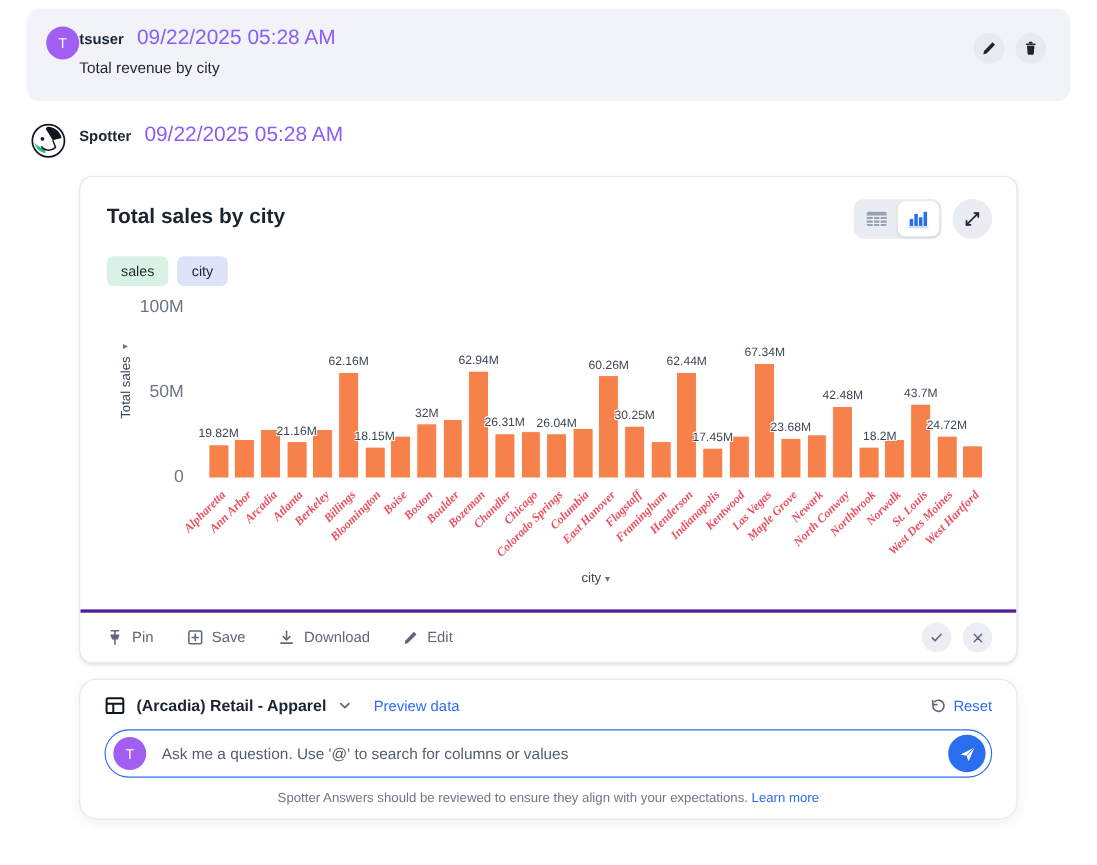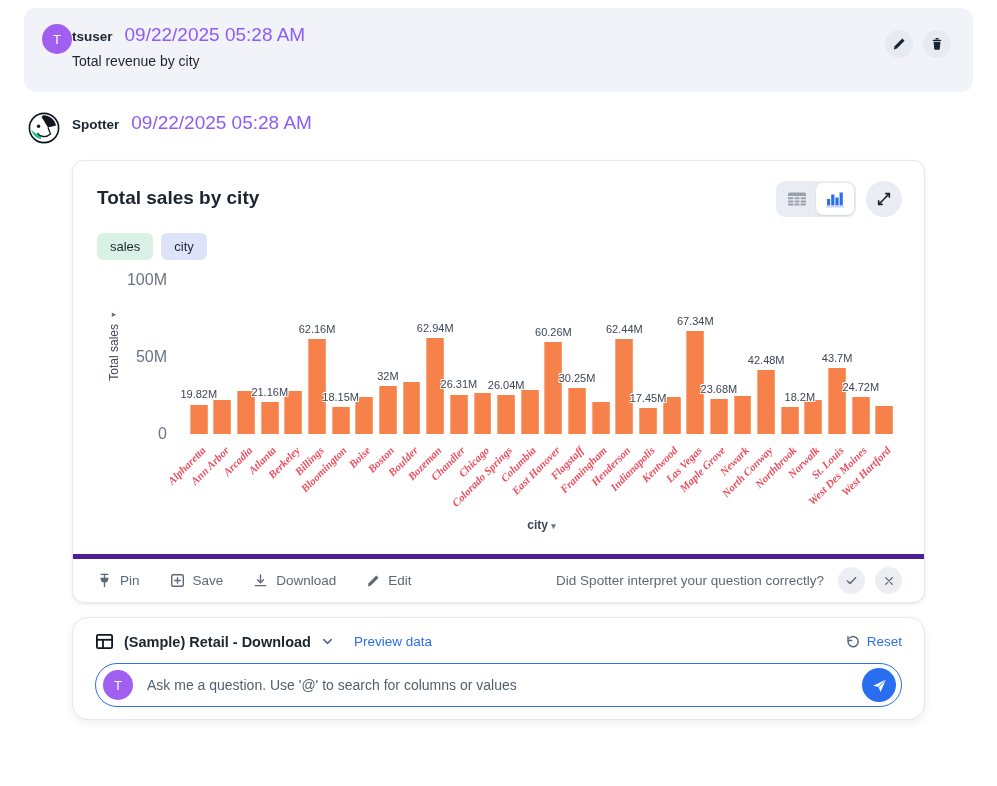--- a/index.html
+++ b/index.html
@@ -72,25 +72,25 @@
   .bar { position:absolute; bottom:0; left:50%; transform:translateX(-50%); width:80%;
     background:var(--c-bar); border:1px solid #fff; border-bottom:none; border-radius:1px 1px 0 0; }
   .bar-label { position:absolute; left:50%; transform:translateX(-50%); white-space:nowrap;
     font-size:11px; color:#3c4654; z-index:2;
     text-shadow:-1px -1px 0 #fff,1px -1px 0 #fff,-1px 1px 0 #fff,1px 1px 0 #fff,0 1px 0 #fff,0 -1px 0 #fff; }
   .x-label { position:absolute; top: calc(100% + 10px); right:50%; transform-origin: top right;
     transform: rotate(-45deg); white-space:nowrap;
     font-family:"Liberation Serif", serif; font-style:italic; font-weight:700;
     font-size:11px; color:var(--c-x-label); }
   .xaxis-title { position:absolute; left:104px; right:18px; top:252px; text-align:center;
-    font-size:12px; color:#3c4654;font-weight:bold; }
+    font-size:12px; color:#3c4654; }
   .xaxis-title .arr { font-size:9px; color:#6b7583; }
 
   
-  .ac-footer { border-top:5px solid #4c1d95; height:48px; display:flex; align-items:center; padding:0 22px 0 24px; }
+  .ac-footer { border-top:3px solid #4c1d95; height:48px; display:flex; align-items:center; padding:0 22px 0 24px; }
   .tool-btn { display:flex; align-items:center; gap:8px; background:none; border:none; cursor:pointer;
     font-size:13.5px; color:#5d6878; font-family:inherit; padding:0; margin-right:30px; }
   .fb { margin-left:auto; display:flex; align-items:center; gap:10px; }
   .fb-q { font-size:13.5px; color:#5d6878; margin-right:4px; }
   .fb-btn { width:27px; height:27px; border-radius:50%; background:#eceef4; border:none; cursor:pointer;
     display:flex; align-items:center; justify-content:center; padding:0; }
 
   
   .composer {
     margin: 14px 72px 0 72px; background:#fff;
@@ -398,21 +398,20 @@
     </button>
     <button class="tool-btn">
       <span style="display:flex">
         <svg width="14" height="14" viewBox="0 0 16 16">
             <path d="M11.7 1.6l2.7 2.7-8.9 8.9-3.4 1 .9-3.5z" fill="#5d6878"></path>
           </svg>
       </span>
       <span>Edit</span>
     </button>
     <div class="fb">
-      <span class="fb-q">Did Spotter interpret your question correctly?</span>
       <button class="fb-btn">
         <span style="display:flex">
           <svg width="13" height="13" viewBox="0 0 16 16" fill="none" stroke="#5d6878" stroke-width="1.8" stroke-linecap="round" stroke-linejoin="round">
               <path d="M3 8.5l3.2 3.2L13 4.5"></path>
             </svg>
         </span>
       </button>
       <button class="fb-btn">
         <span style="display:flex">
           <svg width="12" height="12" viewBox="0 0 16 16" fill="none" stroke="#5d6878" stroke-width="1.8" stroke-linecap="round">
@@ -426,21 +425,21 @@
 
 <div class="composer">
   <div class="src-row">
     <span style="display:flex">
       <svg width="19" height="19" viewBox="0 0 20 20" fill="none" stroke="#10161f" stroke-width="1.9">
           <rect x="2" y="3" width="16" height="14" rx="1.5"></rect>
           <path d="M2 8.2h16"></path>
           <path d="M8.4 8.2V17"></path>
         </svg>
     </span>
-    <span class="src-name">(Sample) Retail - Download</span>
+    <span class="src-name">(Arcadia) Retail - Apparel</span>
     <span class="src-chev">
       <svg width="13" height="13" viewBox="0 0 14 14" fill="none" stroke="#5d6878" stroke-width="1.7" stroke-linecap="round" stroke-linejoin="round">
           <path d="M3 5l4 4 4-4"></path>
         </svg>
     </span>
     <button class="link preview">Preview data</button>
     <span class="reset">
       <span style="display:flex">
         <svg width="15" height="15" viewBox="0 0 16 16" fill="none" stroke="#5d6878" stroke-width="1.6" stroke-linecap="round" stroke-linejoin="round">
             <path d="M3.2 3v4h4"></path>
@@ -457,13 +456,17 @@
     <button class="send-btn">
       <span style="display:flex">
         <svg width="17" height="17" viewBox="0 0 20 20">
             <path d="M2.6 10.4 L17.6 3 L11.2 17.6 L9 11.8 Z" fill="#fff"></path>
             <path d="M9 11.8 L17.6 3" stroke="#2a6ef0" stroke-width="1"></path>
           </svg>
       </span>
     </button>
   </div>
 
+  <div class="caption">
+    <span>Spotter Answers should be reviewed to ensure they align with your expectations.</span>
+    <button class="link">Learn more</button>
+  </div>
 </div>
 
 </body></html>

